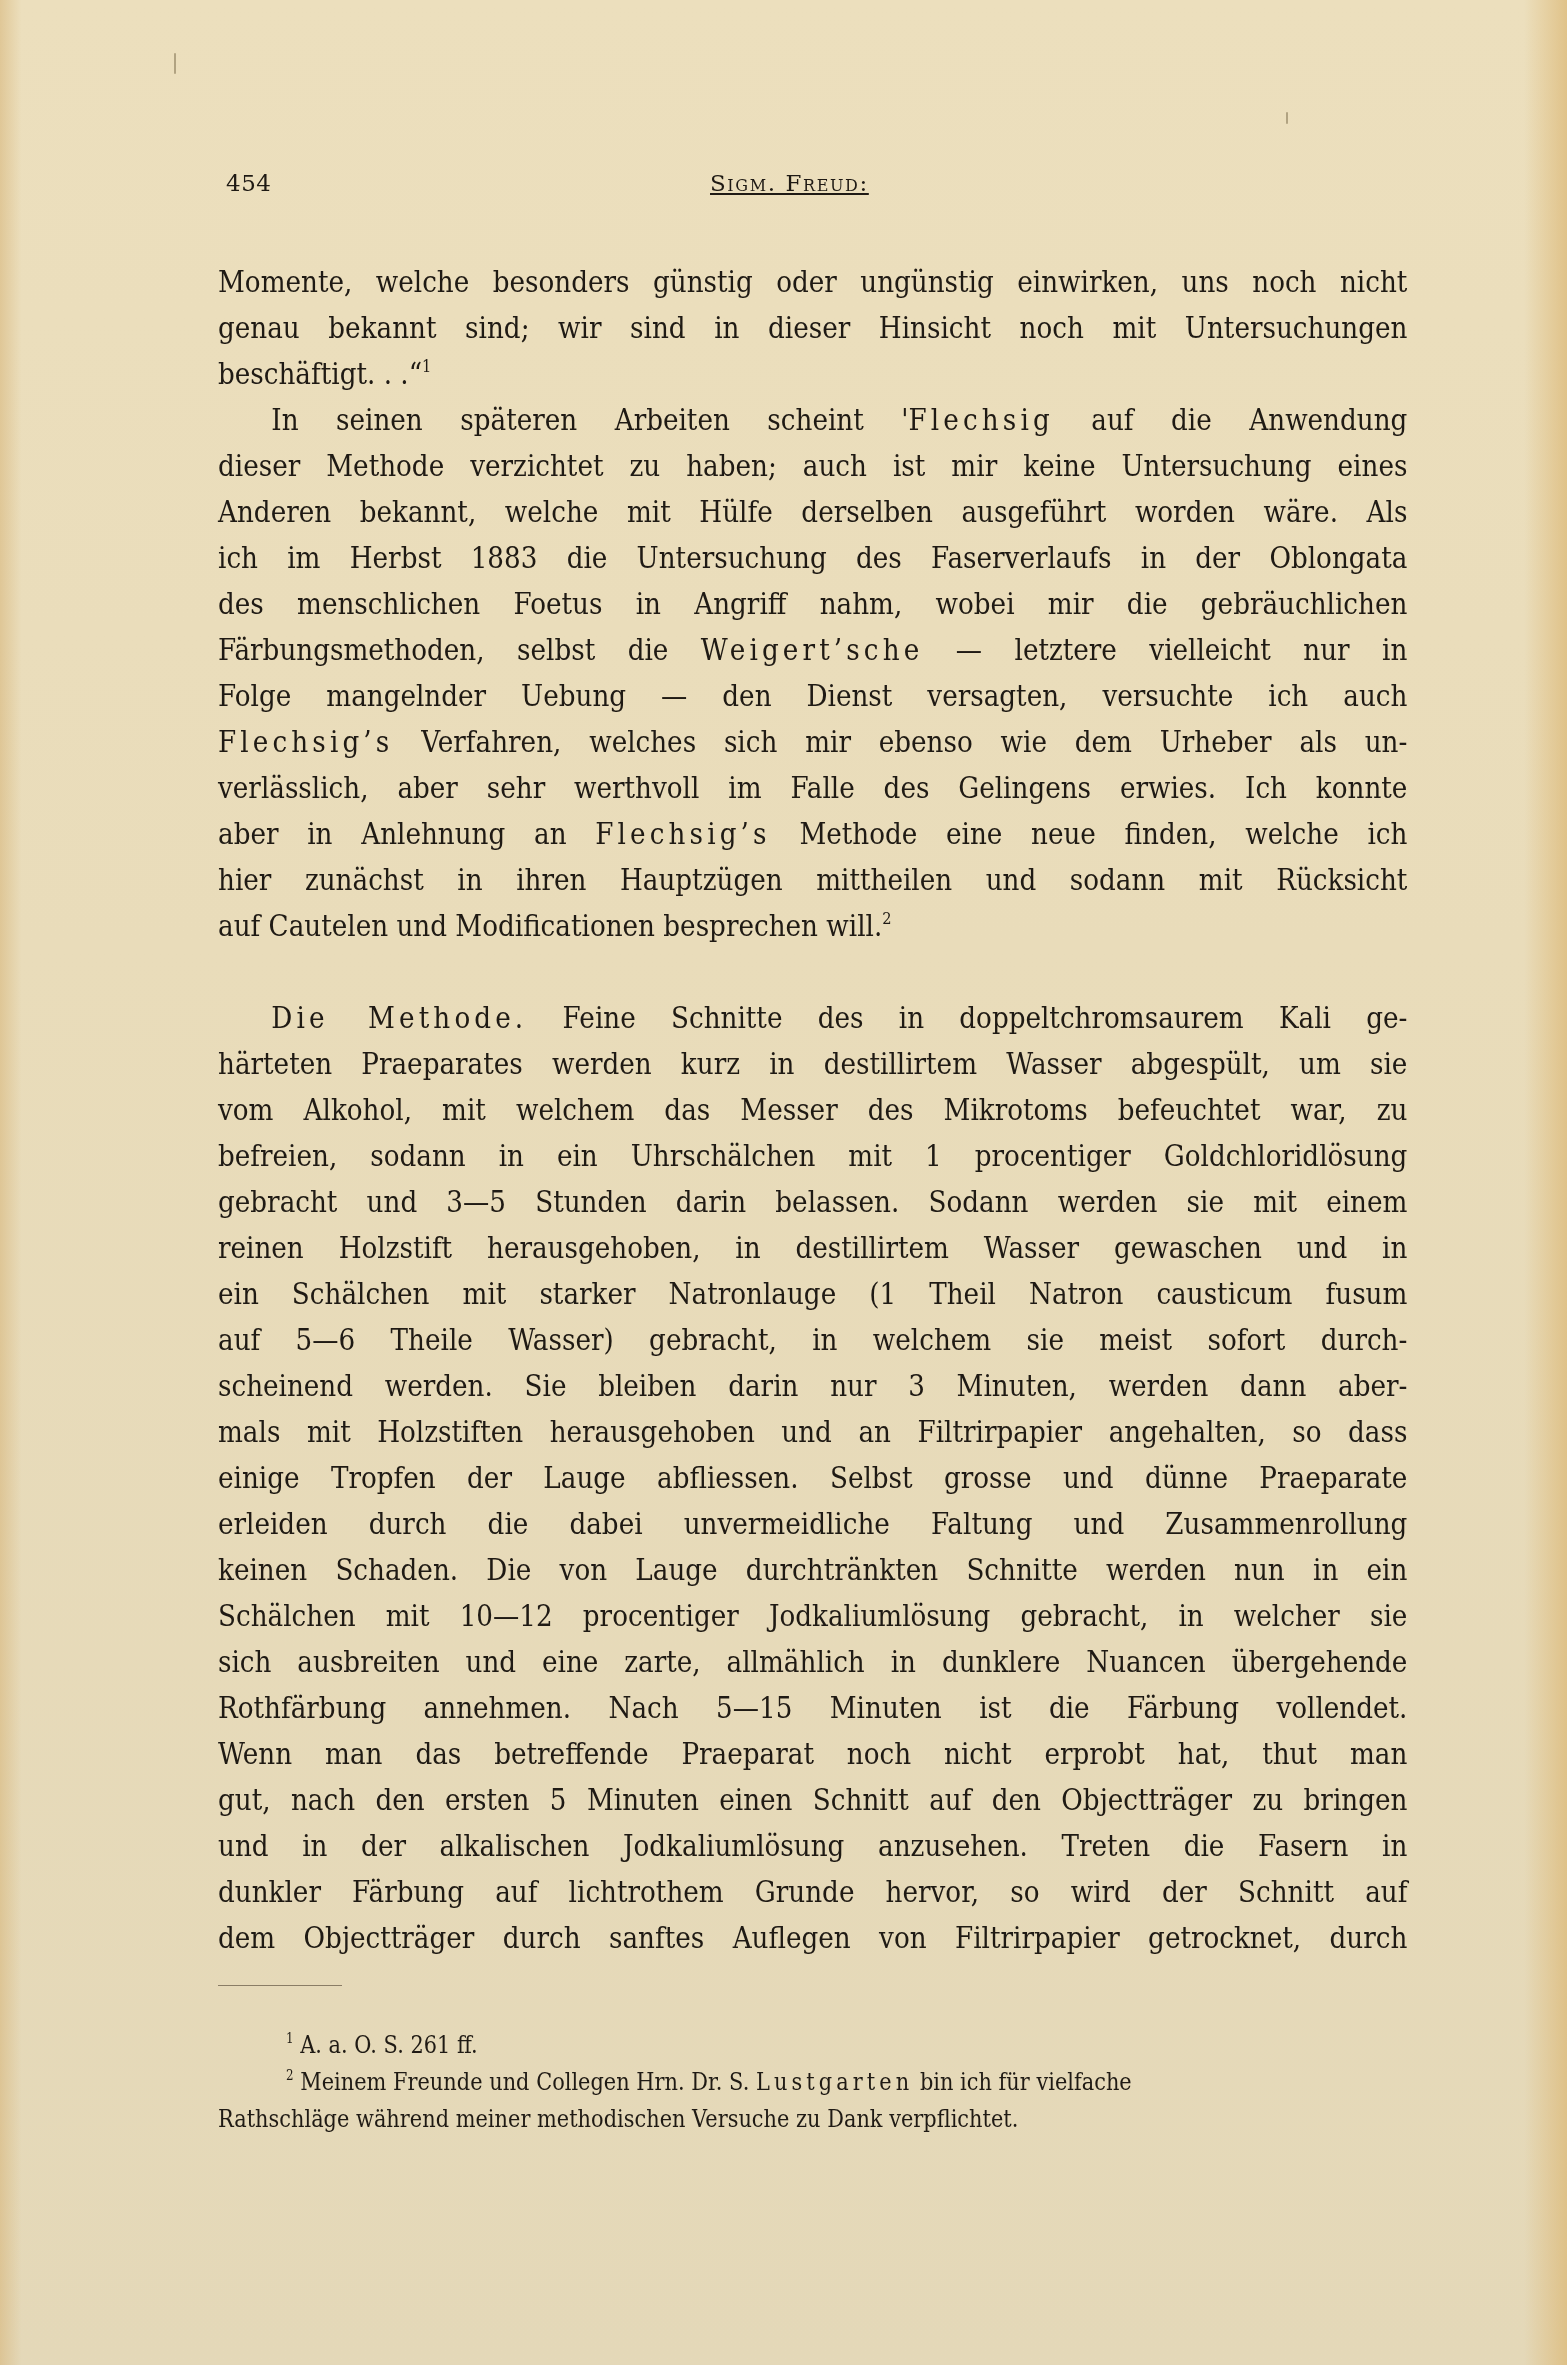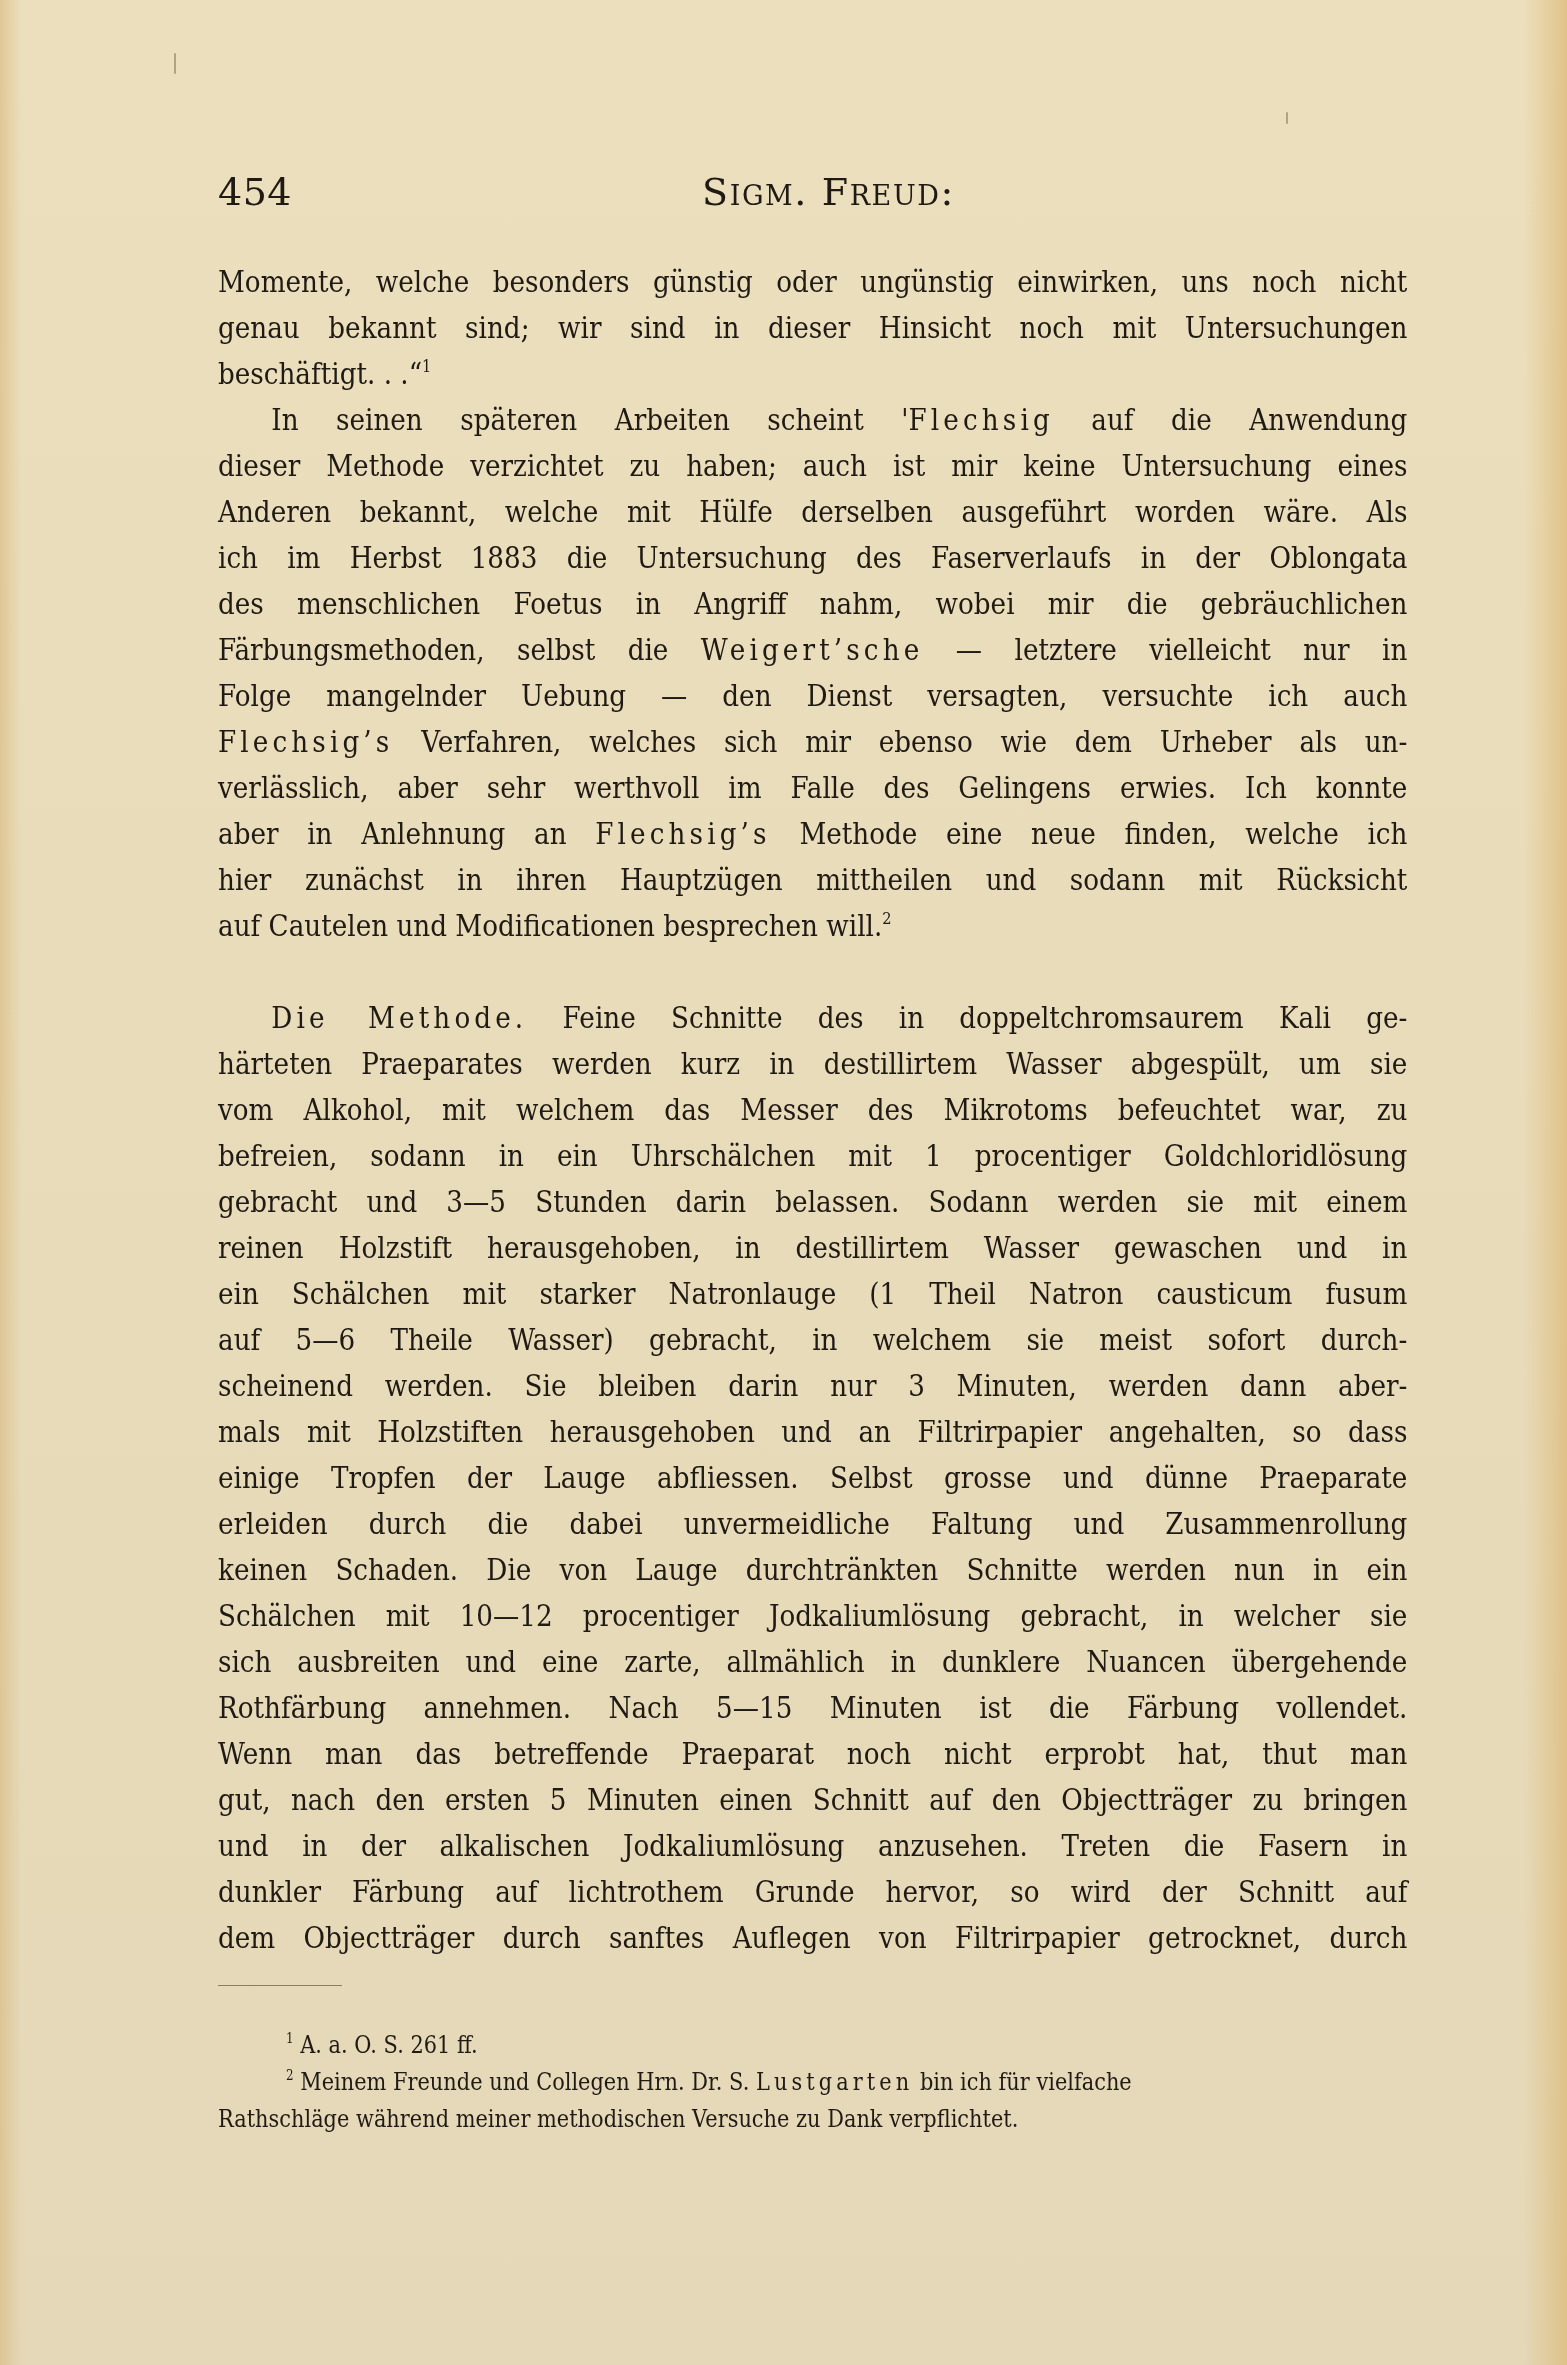--- a/index.html
+++ b/index.html
@@ -19,37 +19,38 @@
   }
   .page {
     position: absolute;
     left: 218px;
     top: 0;
     width: 1189px;
   }
   .running-head {
     position: absolute;
     top: 170px;
-    left: 0;
+    left: 8px;
     width: 1189px;
     height: 43px;
-    font-size: 38px;
+    font-size: 23px;
   }
   .page-number {
     position: absolute;
     left: 0;
     top: 0;
     letter-spacing: 0.5px;
   }
   .running-title {
     position: absolute;
     left: 484px;
     top: 0;
     font-variant: small-caps;
     letter-spacing: 1.6px;
+    text-decoration: underline;
   }
   .body-text {
     position: absolute;
     top: 259px;
     left: 0;
     width: 1189px;
     font-size: 30.5px;
     line-height: 46px;
     text-align: justify;
     transform: scaleX(0.86);

